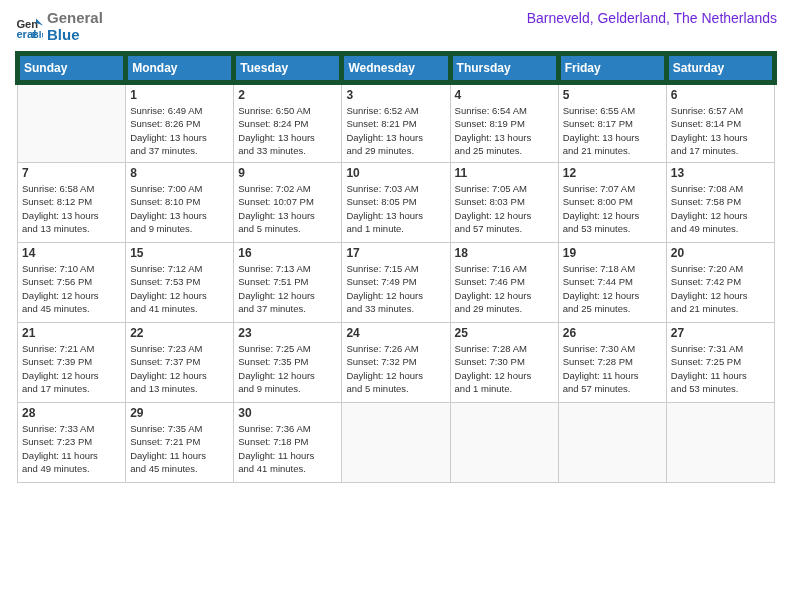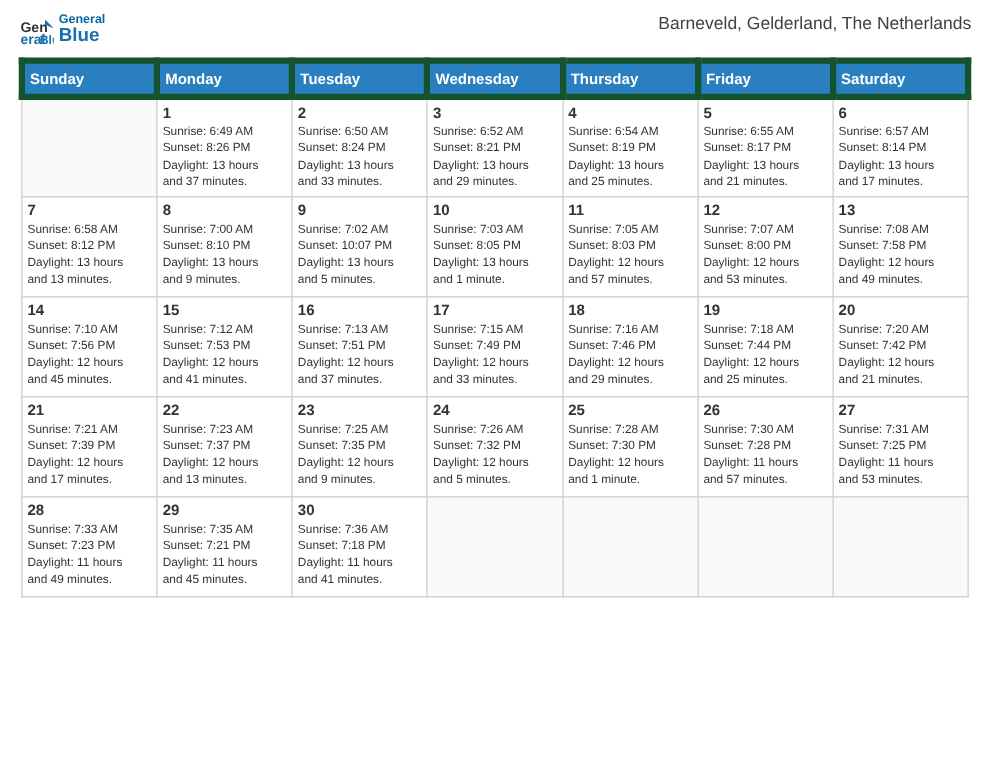--- a/index.html
+++ b/index.html
@@ -28,21 +28,21 @@
     .title-block {
       text-align: right;
     }
     .month-title {
       font-size: 32px;
       font-weight: normal;
       color: #333;
     }
     .location {
       font-size: 14px;
-      color: #404040;
+      color: #6d28d9;
     }
     table {
       width: 100%;
       border-collapse: collapse;
       table-layout: fixed;
     }
     thead tr th {
       background-color: #2a7fc1;
       color: #fff;
       font-size: 12px;
@@ -77,21 +77,21 @@
 
 <div class="header">
   <div class="logo">
     <svg class="logo-icon" viewBox="0 0 40 40">
       <text x="2" y="22" font-size="16" font-weight="bold" fill="#333">Gen</text>
       <text x="2" y="36" font-size="16" font-weight="bold" fill="#1a6faf">eral</text>
       <polygon points="30,8 40,18 30,14" fill="#1a6faf"></polygon>
       <text x="24" y="36" font-size="14" font-weight="bold" fill="#1a6faf">Blue</text>
     </svg>
     <div>
-      <div style="font-size:10px;font-weight:bold;color:#0369a1;line-height:1.1;">General</div>
+      <div style="font-size:15px;font-weight:bold;color:#737373;line-height:1.1;">General</div>
       <div style="font-size:15px;font-weight:bold;color:#1a6faf;line-height:1.1;">Blue</div>
     </div>
   </div>
   <div class="title-block">
     <div class="location">Barneveld, Gelderland, The Netherlands</div>
   </div>
 </div>
 
 <table>
   <thead>

